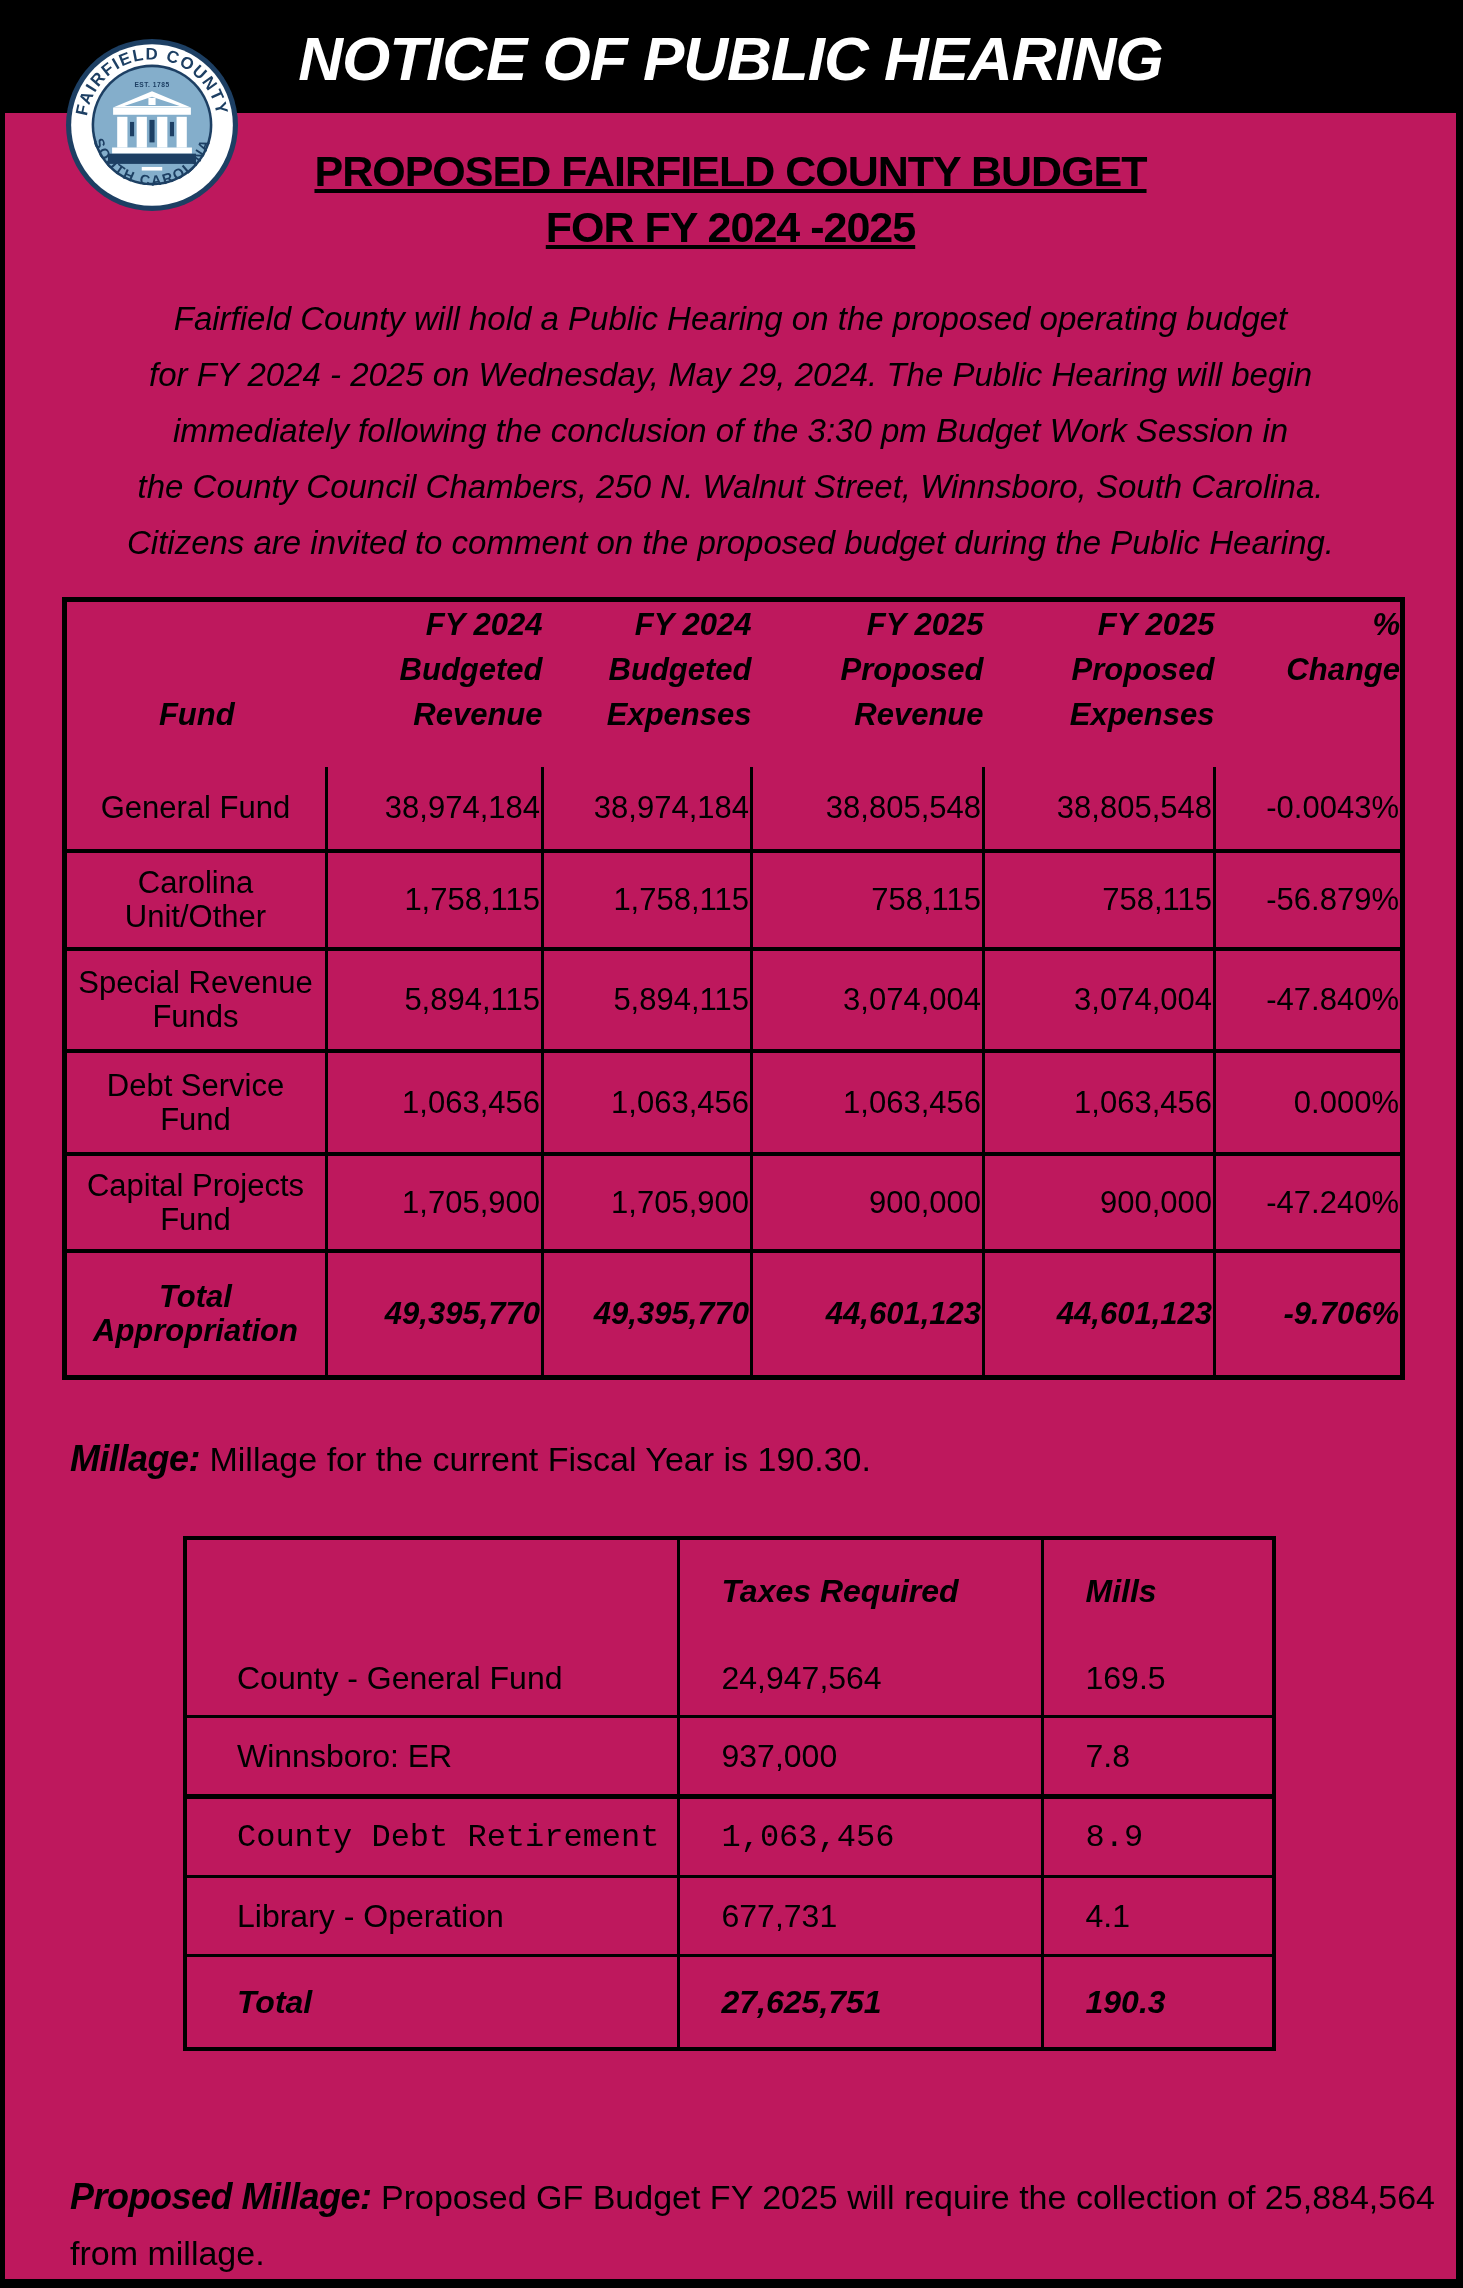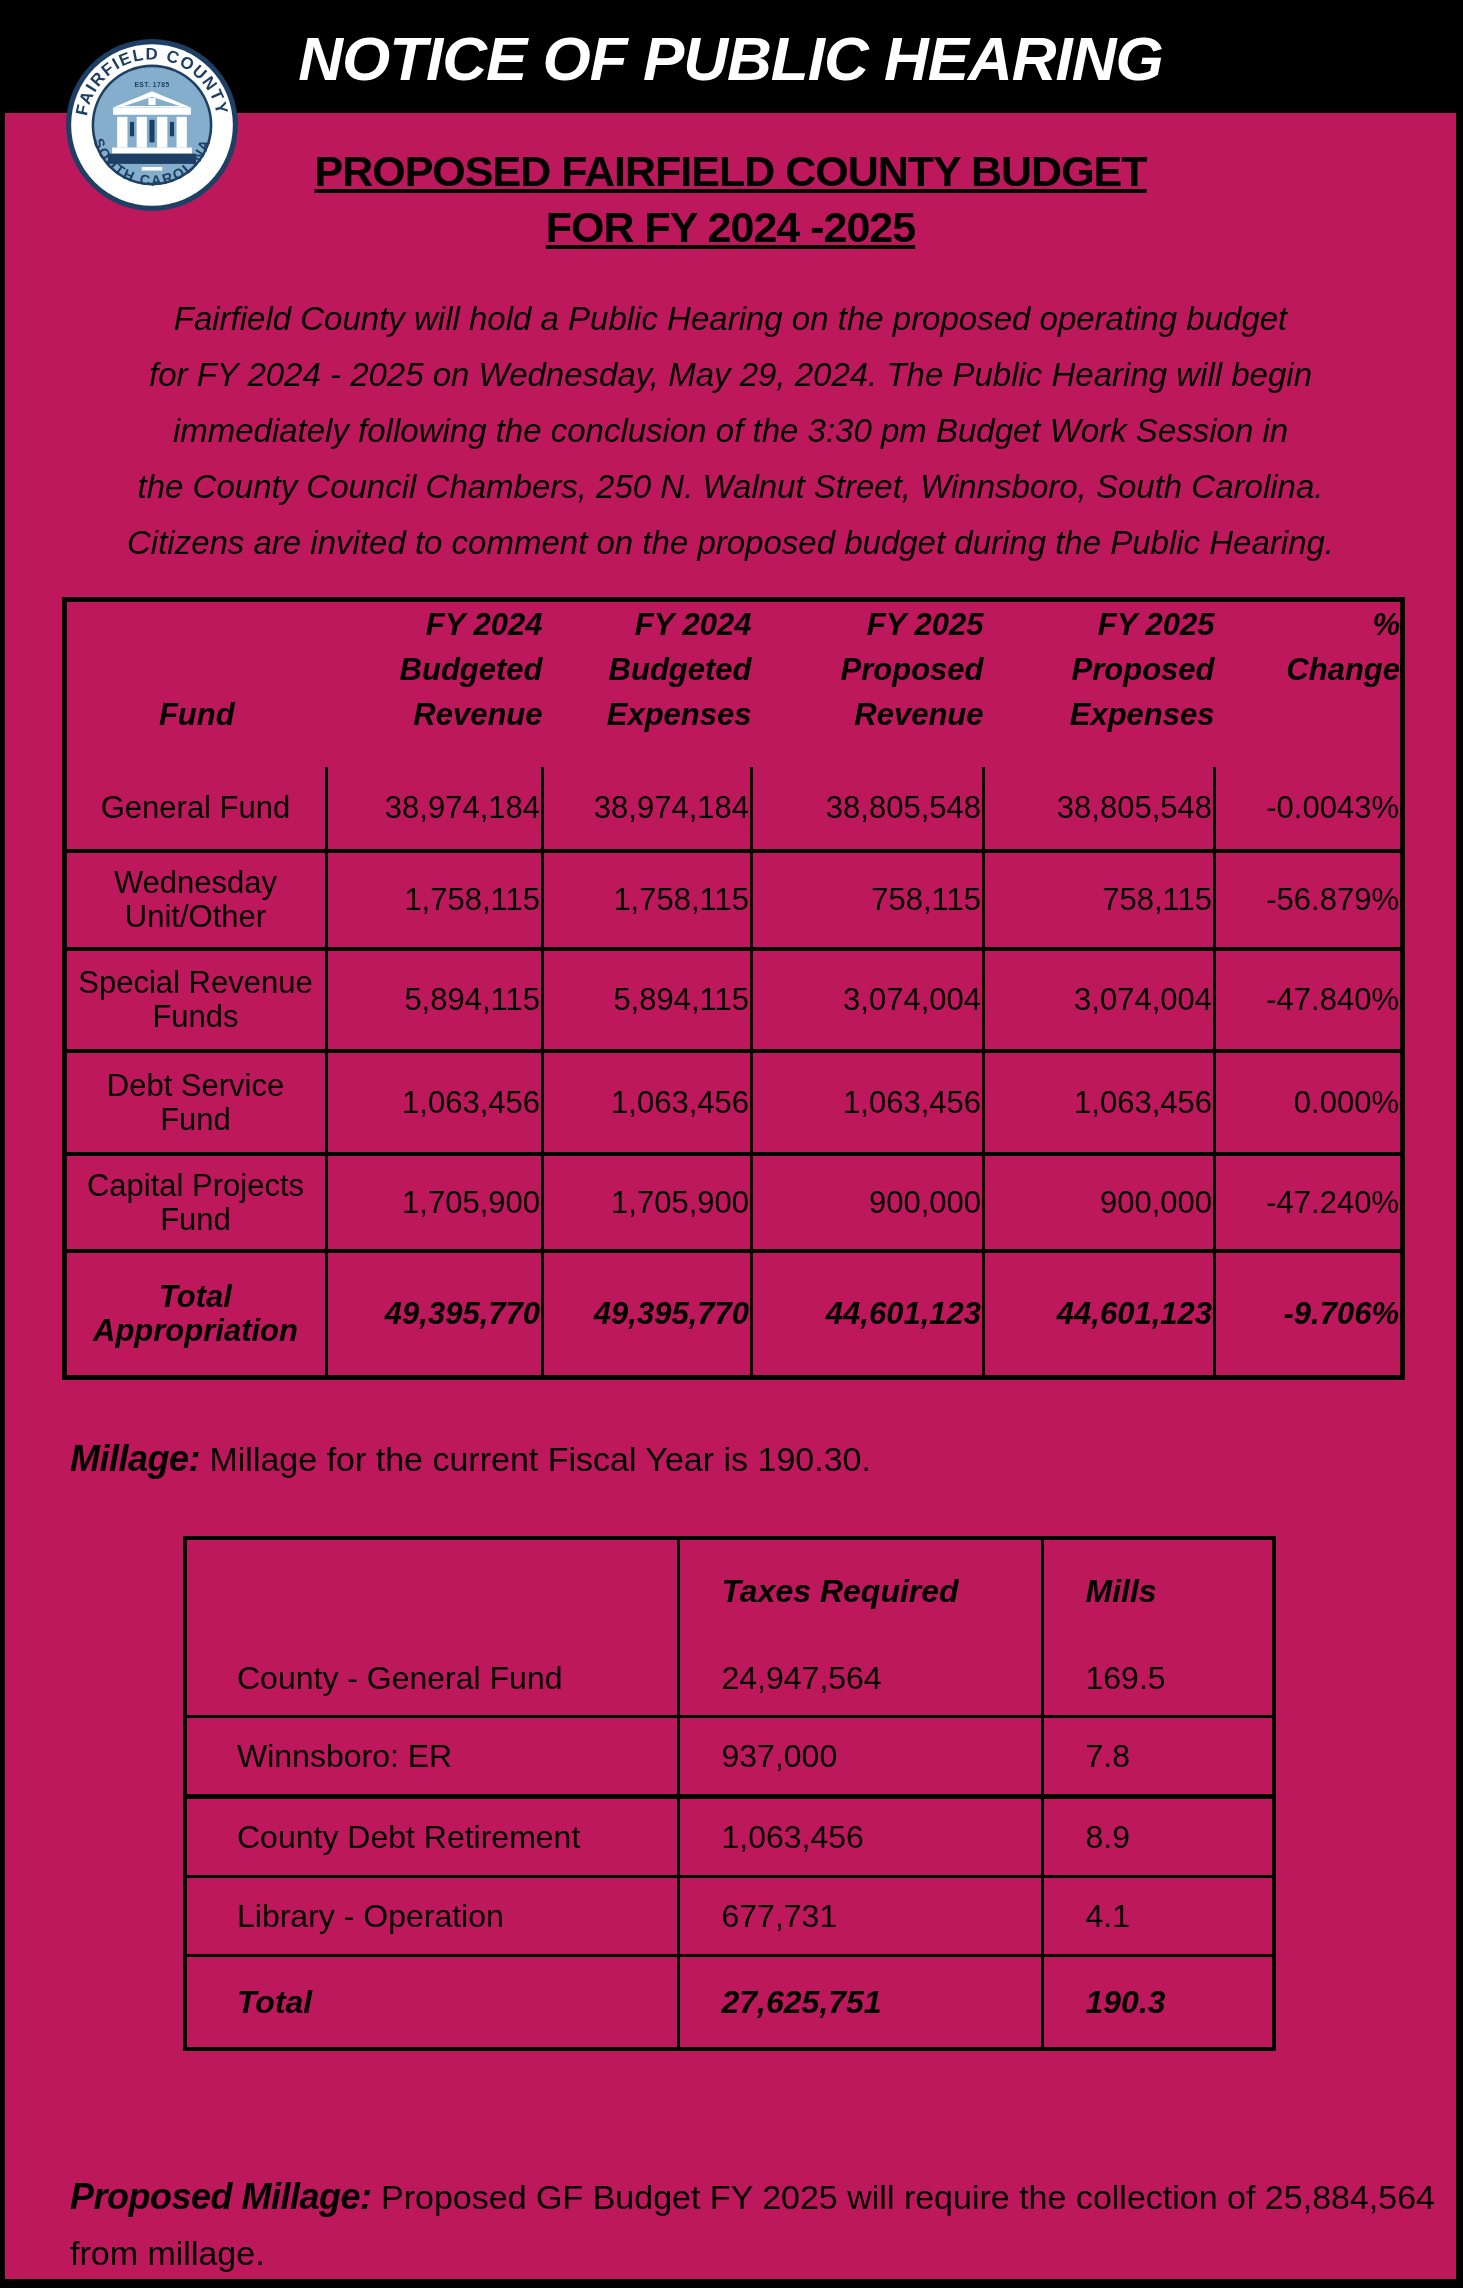--- a/index.html
+++ b/index.html
@@ -69,21 +69,21 @@
     height:100px;vertical-align:middle;font-weight:bold;font-style:italic;
     font-size:32px;text-align:left;padding-left:42px;
   }
   .mtable td{
     font-size:32px;vertical-align:middle;text-align:left;padding-left:42px;
   }
   .mtable td.mlabel{padding-left:50px;}
   .mtable th + th, .mtable td + td{border-left:3px solid #000;}
   .mtable tbody td{border-top:3px solid #000;}
   .mtable tbody tr.firstm td{border-top:none;}
-  .mtable tbody tr.thick td{border-top:5px solid #000;}
+  .mtable tbody tr.thick td{border-top:5px solid #000;font-family:Liberation Mono, monospace;}
   .mtable tr.mr td{height:71px}
   .mtable tr.mr2 td{height:74px}
   .mtable tr.mtotal td{height:88px;font-weight:bold;font-style:italic;}
   
   .proposed{margin:118px 20px 0 65px;font-size:34px;line-height:56px;max-width:1395px;}
 </style>
 </head>
 <body>
 
 <div class="page">
@@ -188,21 +188,21 @@
           <div></div>
         </td>
         <td>38,974,184</td>
         <td>38,974,184</td>
         <td>38,805,548</td>
         <td>38,805,548</td>
         <td>-0.0043%</td>
       </tr>
       <tr class="r1">
         <td class="fund">
-          <div>Wednesday</div>
+          <div>Carolina</div>
           <div>Unit/Other</div>
         </td>
         <td>1,758,115</td>
         <td>1,758,115</td>
         <td>758,115</td>
         <td>758,115</td>
         <td>-56.879%</td>
       </tr>
       <tr class="r2">
         <td class="fund">

